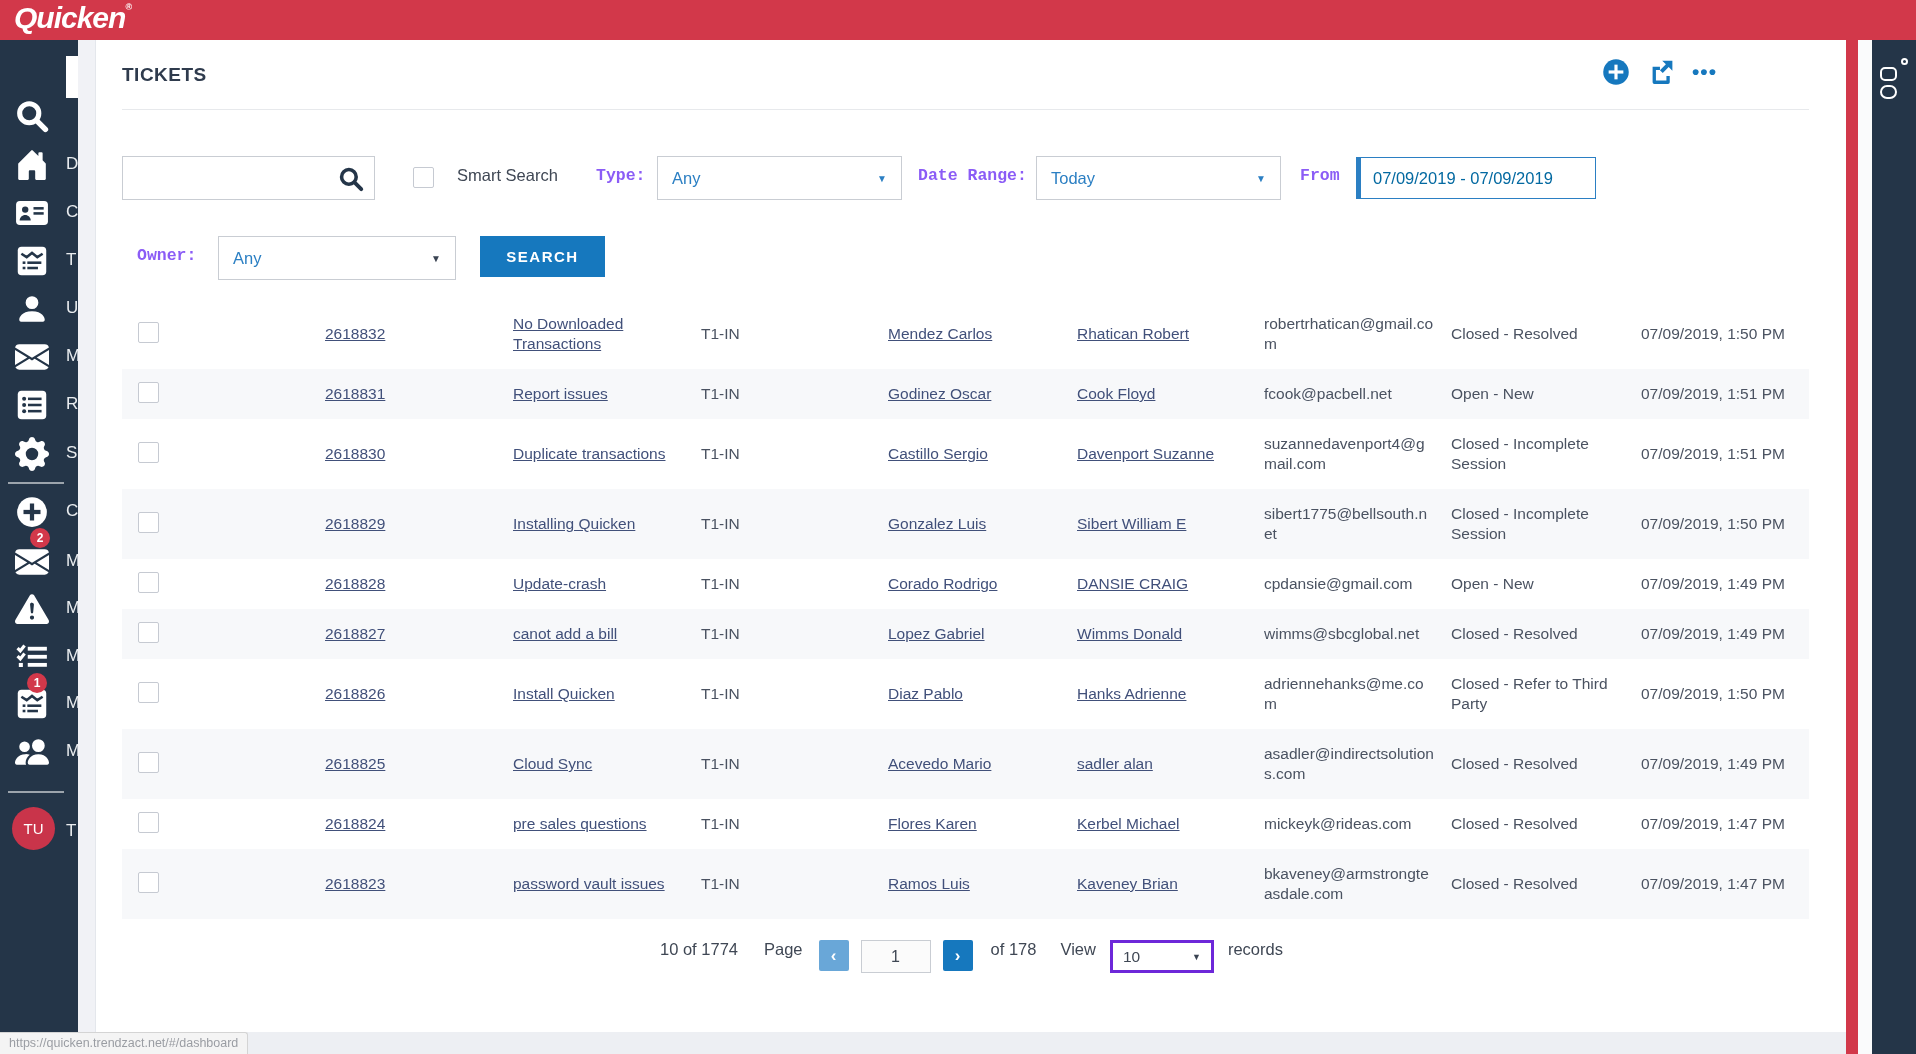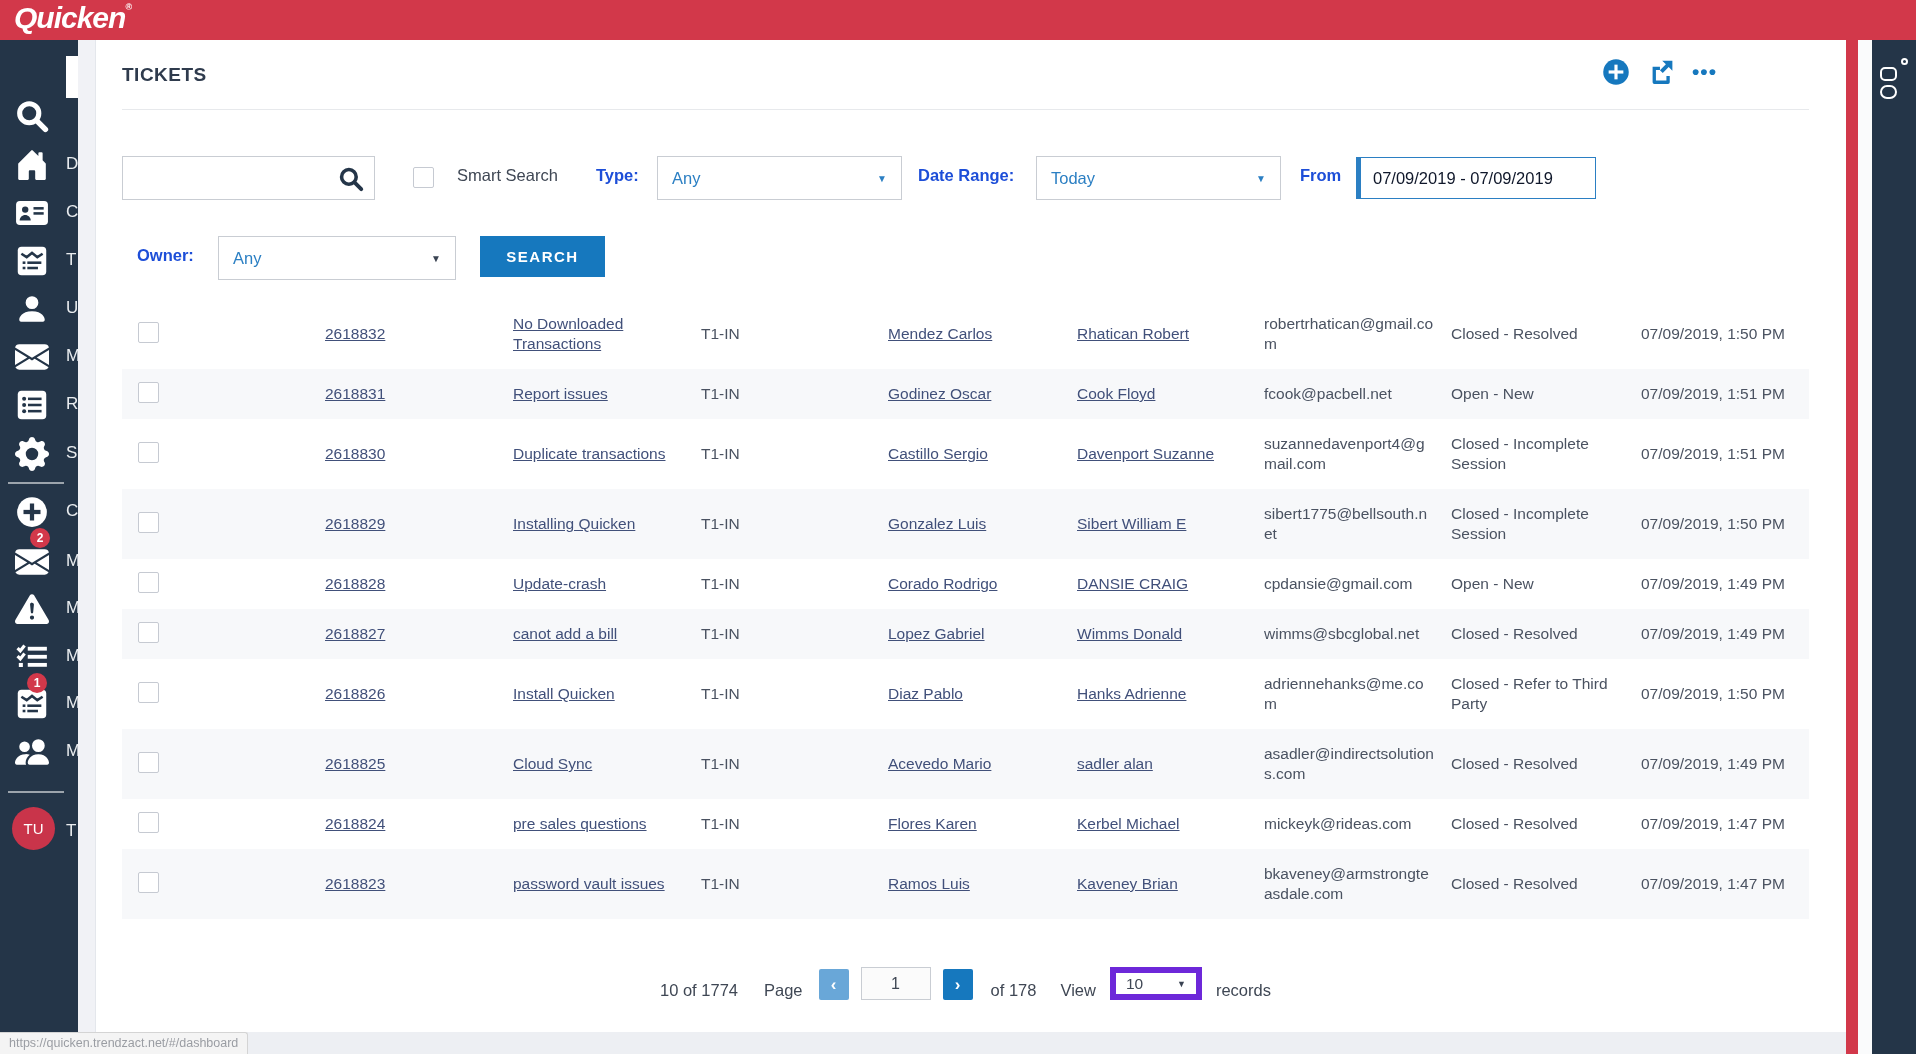--- a/index.html
+++ b/index.html
@@ -46,55 +46,55 @@
   .frow2 { position:absolute; left:26px; top:196px; width:1687px; height:42px; }
   .search-box { position:absolute; left:0; top:0; width:253px; height:44px; border:1px solid #c9cdd3;
                 background:#fff; }
   .search-box input { position:absolute; left:0; top:0; width:215px; height:42px; border:none; outline:none;
                       padding:0 10px; font-size:16px; }
   .search-box .mag { position:absolute; right:10px; top:9px; width:26px; height:26px; color:#243548; cursor:pointer; }
   .cb { display:inline-block; width:21px; height:21px; border:1px solid #c6cad2; border-radius:2px;
         background:#fff; cursor:pointer; }
   .frow1 .cb { position:absolute; left:291px; top:11px; }
   .flabel { position:absolute; top:10px; font-size:16.5px; color:#3f4754; }
-  .flabel.b { font-weight:bold; color:#1d4ed8; }
+  .flabel.b { font-weight:bold; color:#8b5cf6;font-family:Liberation Mono, monospace; }
   .selbox { position:absolute; top:0; height:44px; border:1px solid #c9cdd3; background:#fff;
             display:flex; align-items:center; padding:0 14px; font-size:16.5px; color:#2b7fc3; cursor:pointer; }
   .selbox .caret { margin-left:auto; font-size:10px; color:#2b7fc3; }
   .selbox .caret.dark { color:#3a4352; }
   .from-input { position:absolute; left:1234px; top:1px; width:240px; height:42px;
-                border:1px solid #2b7fc3; border-left:5px solid #2b7fc3; color:#0f172a;
+                border:1px solid #2b7fc3; border-left:5px solid #2b7fc3; color:#0369a1;
                 font-size:16.5px; padding:0 12px; outline:none; }
   .search-btn { position:absolute; left:358px; top:0; width:125px; height:41px; background:#1678be;
                 color:#fff; border:none; font-size:15px; font-weight:bold; letter-spacing:1.5px; cursor:pointer; }
 
   
   .tbl { position:absolute; left:26px; top:259px; width:1687px; }
   .trow { display:grid; grid-template-columns:203px 188px 188px 187px 189px 187px 187px 190px 168px;
           align-items:center; }
   .trow.head { height:52px; border-bottom:1px solid #e2e5e9; color:#3d4656; font-size:16.5px; }
   .trow.short { height:50px; }
   .trow.tall { height:70px; }
   .trow.even { background:#f7f8fa; }
   .trow .c0 { padding-left:16px; }
   .cell { font-size:15.5px; color:#4a5261; line-height:20px; padding-right:18px; }
   .cell a { color:#41507a; text-decoration:underline; cursor:pointer; }
   .cell.email { padding-right:17px; word-break:break-all; }
   .cell.status { padding-right:24px; }
 
   
-  .pagination { position:absolute; left:26px; top:920px; width:1687px; height:40px; display:flex;
-                align-items:flex-end; padding-left:538px; font-size:16.5px; color:#3f4754; }
+  .pagination { position:absolute; left:26px; top:900px; width:1687px; height:40px; display:flex;
+                align-items:flex-start; padding-left:538px; font-size:16.5px; color:#3f4754; }
   .pg-btn { width:30px; height:31px; border:none; border-radius:2px; color:#fff; font-size:17px;
             font-weight:bold; cursor:pointer; line-height:28px; }
   .pg-prev { background:#69a7d8; margin-left:16px; }
   .pg-next { background:#1678be; margin-left:12px; }
   .pg-input { width:70px; height:33px; margin-left:12px; border:1px solid #c9cdd3; background:#fbfbfb;
               text-align:center; font-size:16px; color:#3f4754; outline:none; }
-  .pg-view { width:92px; height:33px; border:6px solid #6d28d9; background:#fff; display:flex;
+  .pg-view { width:104px; height:33px; border:3px solid #6d28d9; background:#fff; display:flex;
              align-items:center; padding:0 10px; font-size:15.5px; color:#3f4754; margin-left:14px; cursor:pointer; }
   .pg-view .caret { margin-left:auto; font-size:9px; color:#3a4352; }
   .pg-gap1 { margin-left:26px; } .pg-gap2 { margin-left:18px; } .pg-gap3 { margin-left:24px; }
   .pg-gap4 { margin-left:14px; }
 
   
   .footer-band { position:absolute; left:78px; top:1032px; width:1768px; height:22px; background:#edeff3; z-index:6; }
   .red-stripe { position:absolute; left:1846px; top:40px; width:12px; height:1014px; background:#d2384a; z-index:8; }
   .scroll-gap { position:absolute; left:1858px; top:40px; width:14px; height:1014px; background:#fafbfc; z-index:8; }
   .right-rail { position:absolute; left:1872px; top:40px; width:44px; height:1014px; background:#243548; z-index:8; }

